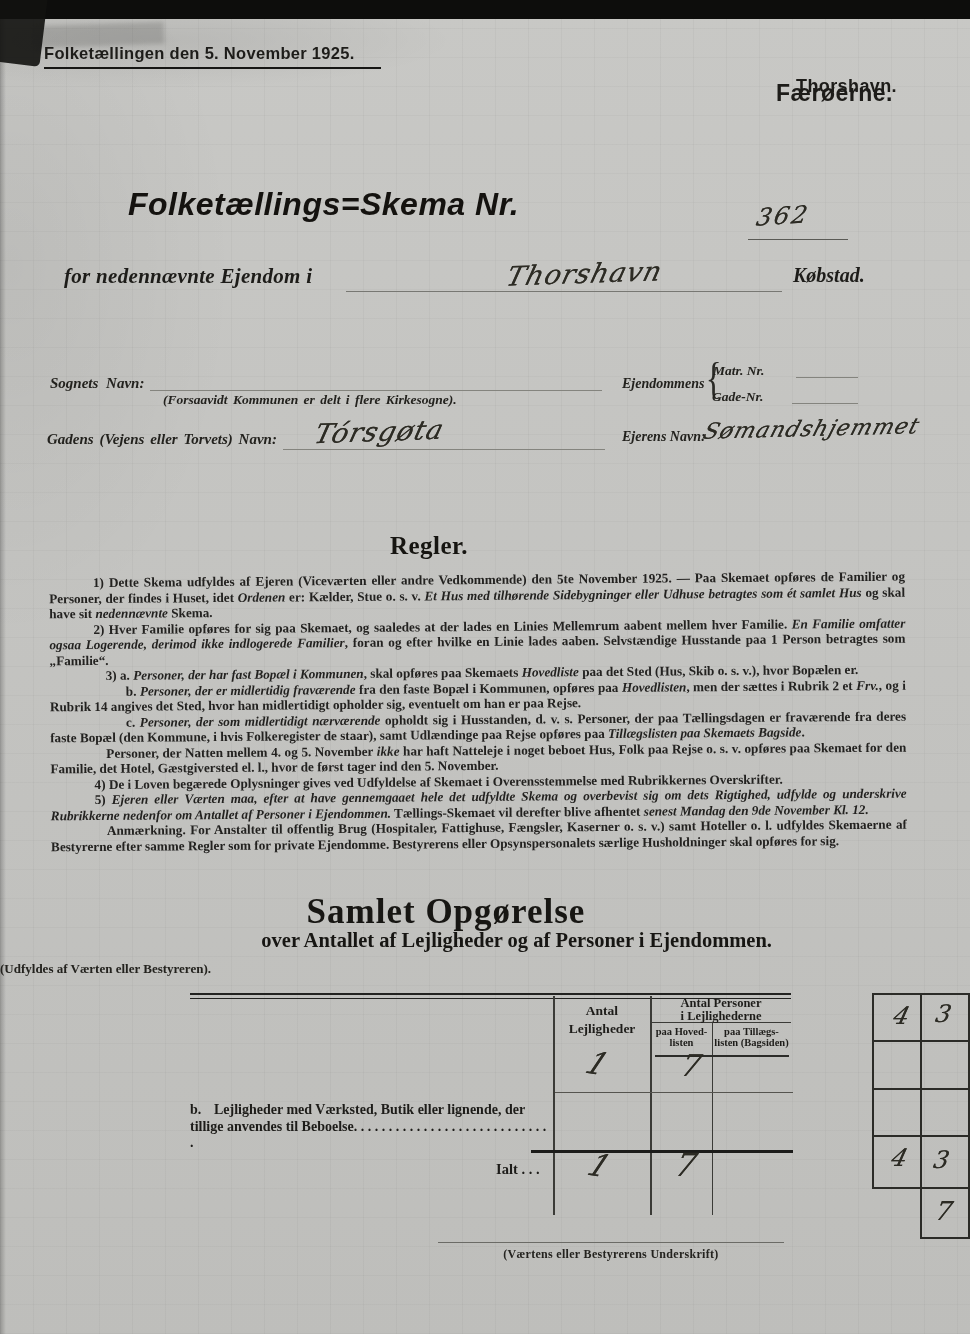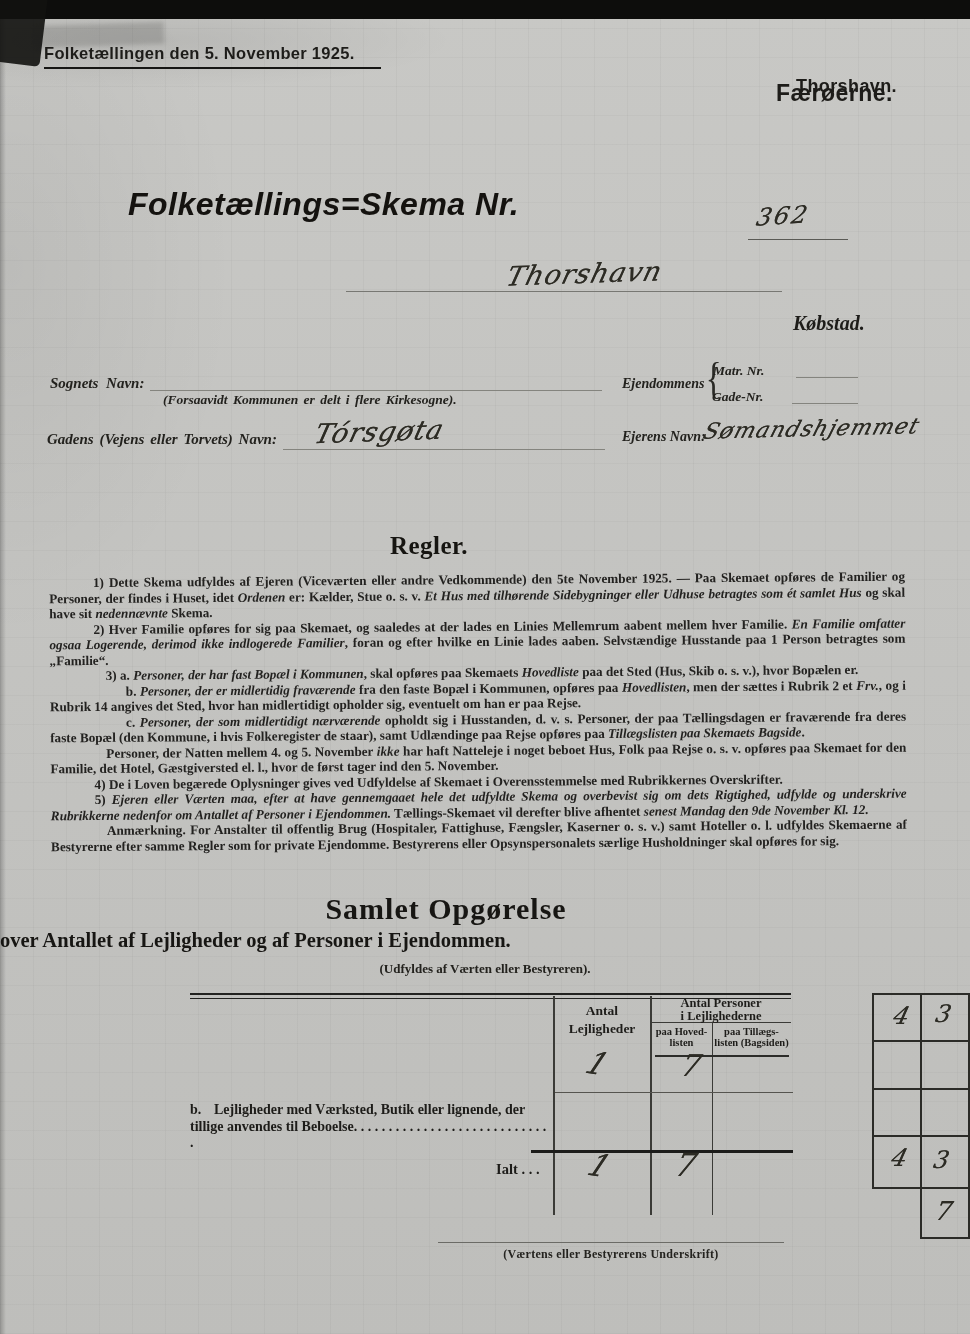--- a/index.html
+++ b/index.html
@@ -22,43 +22,43 @@
   .hdr-date{left:44px;top:44px;font-family:"Liberation Sans",sans-serif;font-weight:bold;font-size:16.5px;border-bottom:2.5px solid #161614;padding:0 26px 4px 0;letter-spacing:.3px;}
   .hdr-region{left:776px;top:40px;font-family:"Liberation Sans",sans-serif;font-weight:bold;font-size:23px;letter-spacing:.5px;margin-top:40px;}
   .hdr-city{left:796px;top:76px;font-family:"Liberation Sans",sans-serif;font-weight:bold;font-size:18px;letter-spacing:.4px;}
   .title{left:128px;top:186px;font-family:Liberation Sans, sans-serif;font-style:italic;font-weight:bold;font-size:32px;letter-spacing:.5px;color:#14120f;white-space:nowrap;}
   .hw{font-family:"DejaVu Serif",serif;font-style:italic;color:#2c2b24;text-shadow:0 0 .6px rgba(40,38,30,.8);}
   .title-nr{left:757px;top:202px;font-size:24px;transform:skewX(-14deg) rotate(-4deg);letter-spacing:2px;}
   .title-nr-line{left:748px;top:239px;width:100px;border-bottom:1.5px solid #5a5a55;}
   .subtitle{left:64px;top:264px;font-weight:bold;font-style:italic;font-size:21px;letter-spacing:.3px;}
   .subtitle-line{left:346px;top:291px;width:436px;border-bottom:1px solid #787873;}
   .subtitle-val{left:508px;top:258px;font-size:27px;transform:skewX(-16deg) rotate(-2deg);letter-spacing:1px;}
-  .subtitle-suffix{left:793px;top:264px;font-weight:bold;font-style:italic;font-size:20px;margin-top:48px;}
+  .subtitle-suffix{left:793px;top:264px;font-weight:bold;font-style:italic;font-size:20px;}
   .lbl{font-weight:bold;font-style:italic;color:#23221e;}
   .parish-lbl{left:50px;top:375px;font-size:15px;word-spacing:4px;}
   .parish-line{left:150px;top:390px;width:452px;border-bottom:1px solid #84847e;}
   .parish-note{left:163px;top:392px;font-size:13.5px;word-spacing:2px;}
   .prop-lbl{left:622px;top:376px;font-size:14px;}
   .prop-brace{left:703px;top:353px;font-size:44px;font-weight:400;color:#2a2a26;transform:scaleX(.75);}
   .matr-lbl{left:713px;top:363px;font-size:13.5px;}
   .matr-line{left:796px;top:377px;width:62px;border-bottom:1px solid #84847e;}
   .gade-lbl{left:712px;top:389px;font-size:13.5px;}
   .gade-line{left:792px;top:403px;width:66px;border-bottom:1px solid #84847e;}
   .street-lbl{left:47px;top:431px;font-size:15px;word-spacing:2px;}
   .street-line{left:283px;top:449px;width:322px;border-bottom:1px solid #84847e;}
   .street-val{left:316px;top:416px;font-size:27px;transform:skewX(-16deg) rotate(-2deg);letter-spacing:1px;}
   .owner-lbl{left:622px;top:429px;font-size:14px;}
   .owner-val{left:705px;top:416px;font-size:22px;transform:skewX(-18deg) rotate(-1.5deg);letter-spacing:1px;white-space:nowrap;}
   .rules-hd{left:0;top:532px;width:858px;text-align:center;font-weight:bold;font-size:25px;letter-spacing:.5px;color:#161511;}
   .rules{left:50px;top:572px;width:856px;font-size:13.2px;line-height:15.5px;font-weight:bold;text-align:justify;color:#232220;transform:rotate(-.45deg);}
   .rules p{margin:0;}
   .in1{text-indent:44px;} .in2{text-indent:56px;} .in3{text-indent:76px;}
-  .sum-t1{left:0;top:892px;width:892px;text-align:center;font-weight:bold;font-size:30px;letter-spacing:1px;color:#171613;}
-  .sum-t2{left:0;top:929px;width:772px;text-align:left;font-weight:bold;font-size:20.5px;color:#171613;}
-  .sum-t3{left:0;top:961px;width:970px;text-align:center;font-weight:bold;font-size:13px;color:#23221e;}
+  .sum-t1{left:0;top:892px;width:892px;text-align:center;font-weight:bold;font-size:35px;letter-spacing:1px;color:#171613;}
+  .sum-t2{left:0;top:929px;width:772px;text-align:right;font-weight:bold;font-size:20.5px;color:#171613;}
+  .sum-t3{left:0;top:961px;width:970px;font-weight:bold;font-size:13px;color:#23221e;}
   .tline{background:#3b3b37;}
   .t-top{left:190px;top:993px;width:601px;height:3px;border-top:2.5px solid #222220;border-bottom:1.2px solid #222220;}
   .v1{left:553px;top:996px;width:1.6px;height:219px;}
   .v2{left:650px;top:996px;width:1.6px;height:219px;}
   .v3{left:712px;top:1023px;width:1.4px;height:192px;}
   .h-group-under{left:652px;top:1022px;width:139px;height:1.2px;}
   .h-sub-under{left:655px;top:1055px;width:134px;height:1.6px;background:#2c2c29;}
   .th{font-weight:bold;text-align:center;color:#1e1d1a;white-space:pre-line;}
   .th-antal{left:554px;top:1002px;width:96px;font-size:13.5px;line-height:18px;}
   .th-group{left:651px;top:997px;width:140px;font-size:12.5px;line-height:12.5px;}
@@ -101,20 +101,21 @@
   <div class="abs scan-corner"></div>
   <div class="abs scan-ghost"></div>
 
   <div class="abs hdr-date">Folketællingen den 5. November 1925.</div>
   <div class="abs hdr-region">Færøerne.</div>
   <div class="abs hdr-city">Thorshavn.</div>
 
   <div class="abs title">Folketællings=Skema Nr.</div>
   <div class="abs hw title-nr">362</div>
   <div class="abs title-nr-line"></div>
+  <div class="abs subtitle">for nedennævnte Ejendom i</div>
   <div class="abs subtitle-line"></div>
   <div class="abs hw subtitle-val">Thorshavn</div>
   <div class="abs subtitle-suffix">Købstad.</div>
 
   <div class="abs lbl parish-lbl">Sognets Navn:</div>
   <div class="abs parish-line"></div>
   <div class="abs lbl parish-note">(Forsaavidt Kommunen er delt i flere Kirkesogne).</div>
   <div class="abs lbl prop-lbl">Ejendommens</div>
   <div class="abs prop-brace">{</div>
   <div class="abs lbl matr-lbl">Matr. Nr.</div>

